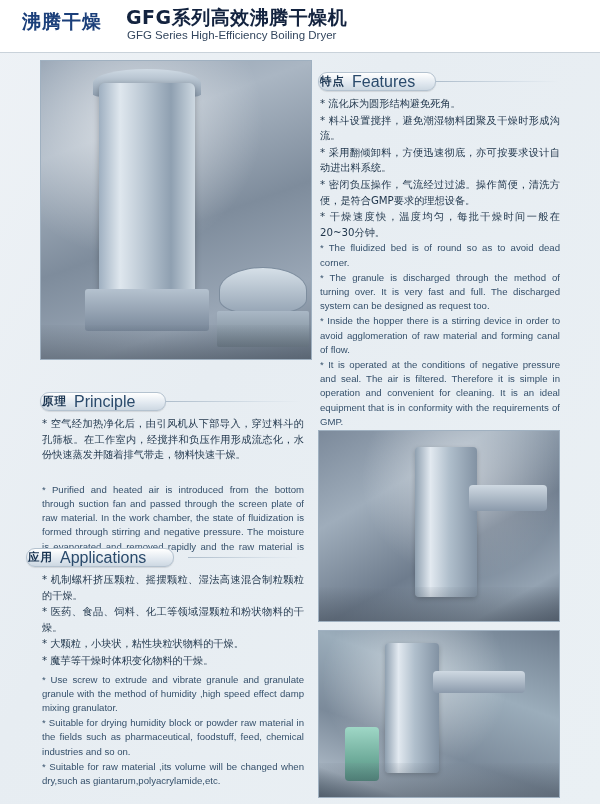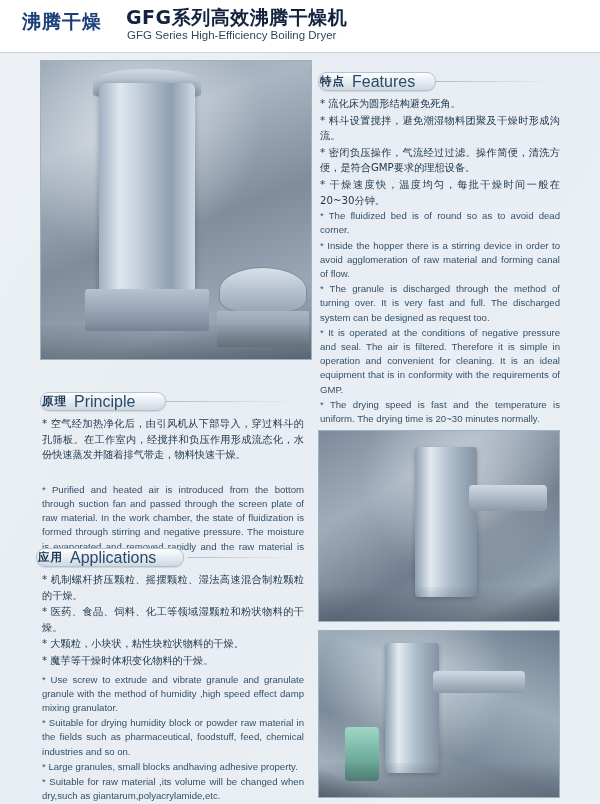--- a/index.html
+++ b/index.html
@@ -232,54 +232,54 @@
 
   <div class="pill" style="left:318px; top:72px; width:118px;">
     <span class="cn">特点</span>
     <span class="en">Features</span>
   </div>
   <div class="pill-rule" style="left:436px; top:81px; width:124px;"></div>
 
   <div class="txt" style="left:320px; top:96px; width:240px;">
     <p>* 流化床为圆形结构避免死角。</p>
     <p>* 料斗设置搅拌，避免潮湿物料团聚及干燥时形成沟流。</p>
+    <p>* 采用翻倾卸料，方便迅速彻底，亦可按要求设计自动进出料系统。</p>
     <p>* 密闭负压操作，气流经过过滤。操作简便，清洗方便，是符合GMP要求的理想设备。</p>
     <p>* 干燥速度快，温度均匀，每批干燥时间一般在20~30分钟。</p>
     <p class="en-line">* The fluidized bed is of round so as to avoid dead corner.</p>
+    <p class="en-line">* The granule is discharged through the method of turning over. It is very fast and full. The discharged system can be designed as request too.</p>
     <p class="en-line">* Inside the hopper there is a stirring device in order to avoid agglomeration of raw material and forming canal of flow.</p>
-    <p class="en-line">* The granule is discharged through the method of turning over. It is very fast and full. The discharged system can be designed as request too.</p>
     <p class="en-line">* It is operated at the conditions of negative pressure and seal. The air is filtered. Therefore it is simple in operation and convenient for cleaning. It is an ideal equipment that is in conformity with the requirements of GMP.</p>
     <p class="en-line">* The drying speed is fast and the temperature is uniform. The drying time is 20~30 minutes normally.</p>
   </div>
 
   <div class="pill" style="left:40px; top:392px; width:126px;">
     <span class="cn">原理</span>
     <span class="en">Principle</span>
   </div>
   <div class="pill-rule" style="left:166px; top:401px; width:136px;"></div>
 
   <div class="txt" style="left:42px; top:416px; width:262px;">
     <p>* 空气经加热净化后，由引风机从下部导入，穿过料斗的孔筛板。在工作室内，经搅拌和负压作用形成流态化，水份快速蒸发并随着排气带走，物料快速干燥。</p>
     <p class="en-line" style="margin-top:20px;">* Purified and heated air is introduced from the bottom through suction fan and passed through the screen plate of raw material. In the work chamber, the state of fluidization is formed through stirring and negative pressure. The moisture is evaporated and removed rapidly and the raw material is dried quickly.</p>
   </div>
 
-  <div class="pill" style="left:36px; top:548px; width:148px;">
+  <div class="pill" style="left:26px; top:548px; width:148px;">
     <span class="cn">应用</span>
     <span class="en">Applications</span>
   </div>
   <div class="pill-rule" style="left:188px; top:557px; width:114px;"></div>
 
   <div class="txt" style="left:42px; top:572px; width:262px;">
     <p>* 机制螺杆挤压颗粒、摇摆颗粒、湿法高速混合制粒颗粒的干燥。</p>
     <p>* 医药、食品、饲料、化工等领域湿颗粒和粉状物料的干燥。</p>
     <p>* 大颗粒，小块状，粘性块粒状物料的干燥。</p>
     <p>* 魔芋等干燥时体积变化物料的干燥。</p>
     <p class="en-line" style="margin-top:4px;">* Use screw to extrude and vibrate granule and granulate granule with the method of humidity ,high speed effect damp mixing granulator.</p>
     <p class="en-line">* Suitable for drying humidity block or powder raw material in the fields such as pharmaceutical, foodstuff, feed, chemical industries and so on.</p>
-    <p class="en-line">* Large granules, small blocks andhaving adhesive property.</p>
     <p class="en-line">* Suitable for raw material ,its volume will be changed when dry,such as giantarum,polyacrylamide,etc.</p>
   </div>
 
   <div class="photo ph2">
     <div class="tower"></div>
     <div class="duct"></div>
     <div class="floor-line"></div>
   </div>
 
   <div class="photo ph3">

